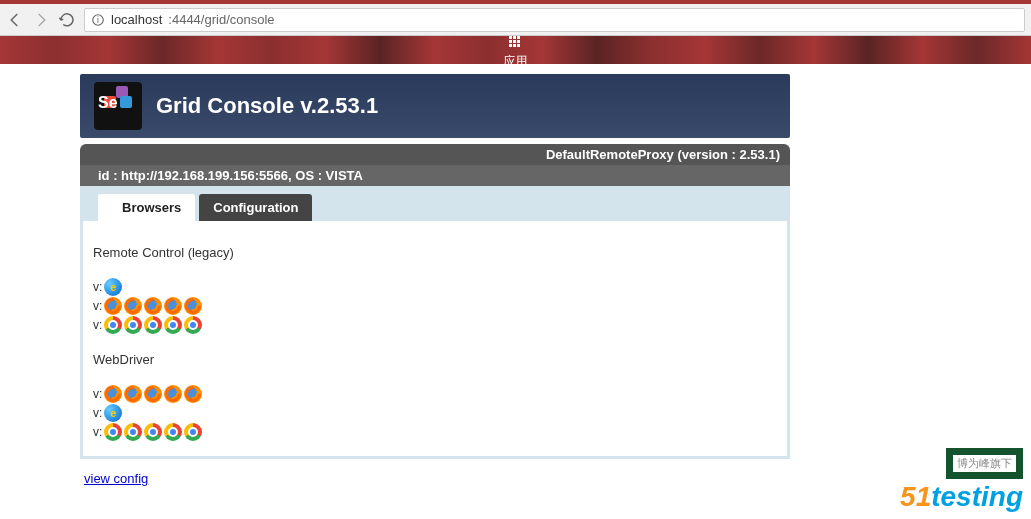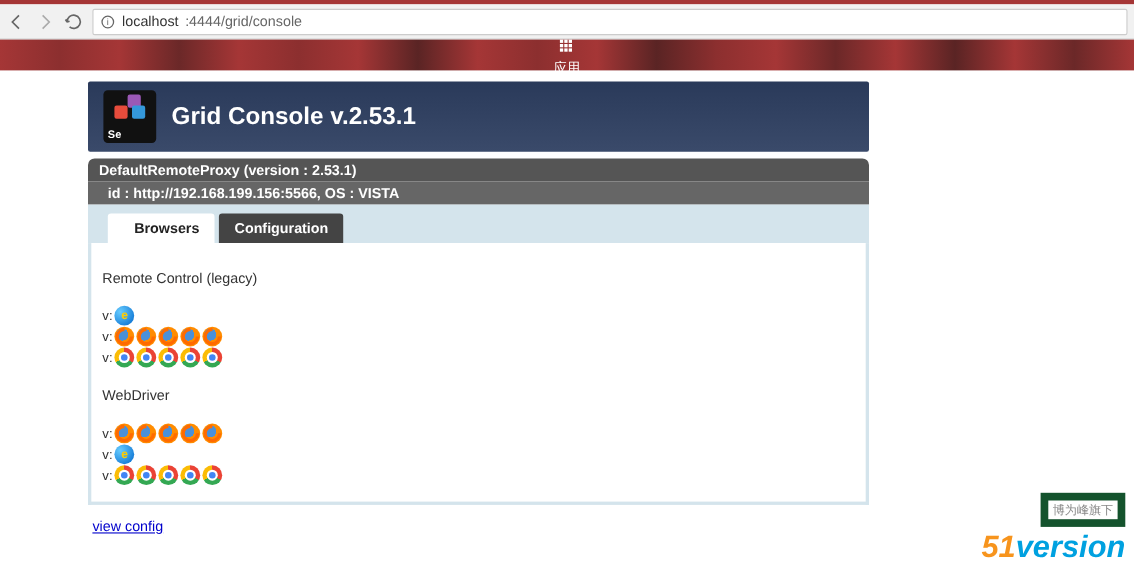--- a/index.html
+++ b/index.html
@@ -18,25 +18,25 @@
 
 
 .page { padding: 10px 0 0 80px; }
 .header { width: 710px; background: linear-gradient(#2a3a5a,#3a4a6a); color: #fff; display: flex; align-items: center; padding: 8px 14px; gap: 14px; border-radius: 2px; }
 .logo { width: 48px; height: 48px; position: relative; }
 .logo .bg { position: absolute; inset: 0; background: #111; border-radius: 4px; }
 .logo .cube { position: absolute; width: 12px; height: 12px; border-radius: 2px; }
 .logo .c1 { background:#9b59b6; top:4px; left:22px;}
 .logo .c2 { background:#e74c3c; top:14px; left:10px;}
 .logo .c3 { background:#3498db; top:14px; left:26px;}
-.logo .se { position:absolute; bottom:2px; left:4px; color:#fff; font-size:10px; font-weight:bold; }
+.logo .se { position:absolute; bottom:18px; left:4px; color:#fff; font-size:16px; font-weight:bold; }
 .header-title { font-size: 22px; font-weight: bold; }
 
 .proxy-box { width: 710px; margin-top: 6px; font-family: Verdana, Arial; color: #fff; }
-.proxy-line1 { background: #555; padding: 3px 10px; font-size: 13px; font-weight: bold; border-top-left-radius: 6px; border-top-right-radius: 6px; }
+.proxy-line1 { background: #555; padding: 3px 10px; font-size: 13px; font-weight: bold; border-top-left-radius: 6px; border-top-right-radius: 6px; text-align: right; }
 .proxy-line2 { background: #666; padding: 3px 18px; font-size: 13px; font-weight: bold; }
 
 .tabs-wrap { width: 710px; background: #d4e4ec; padding: 8px 8px 0 18px; display: flex; gap: 4px; }
 .tab { padding: 6px 14px; font-size: 13px; font-weight: bold; cursor: pointer; border-top-left-radius: 3px; border-top-right-radius: 3px; }
 .tab.active { background: #fff; color: #222; padding-left: 24px; }
 .tab.inactive { background: #444; color: #fff; }
 
 .panel { width: 710px; background: #fff; border: 3px solid #d4e4ec; border-top: none; padding: 6px 10px 14px 10px; color: #333; }
 .section-title { margin: 18px 0; }
 .row { display: flex; align-items: center; gap: 2px; margin: 1px 0; }
@@ -181,14 +181,14 @@
         </div>
       </div>
   </div>
 
   <a href="#" class="view-config">view config</a>
 
 </div>
 
 <div class="watermark">
   <div class="wm-top">博为峰旗下</div>
-  <div class="wm-main"><span class="n5">51</span><span class="rest">version</span></div>
+  <div class="wm-main"><span class="n5">51</span><span class="rest">testing</span></div>
 </div>
 
 </body></html>

